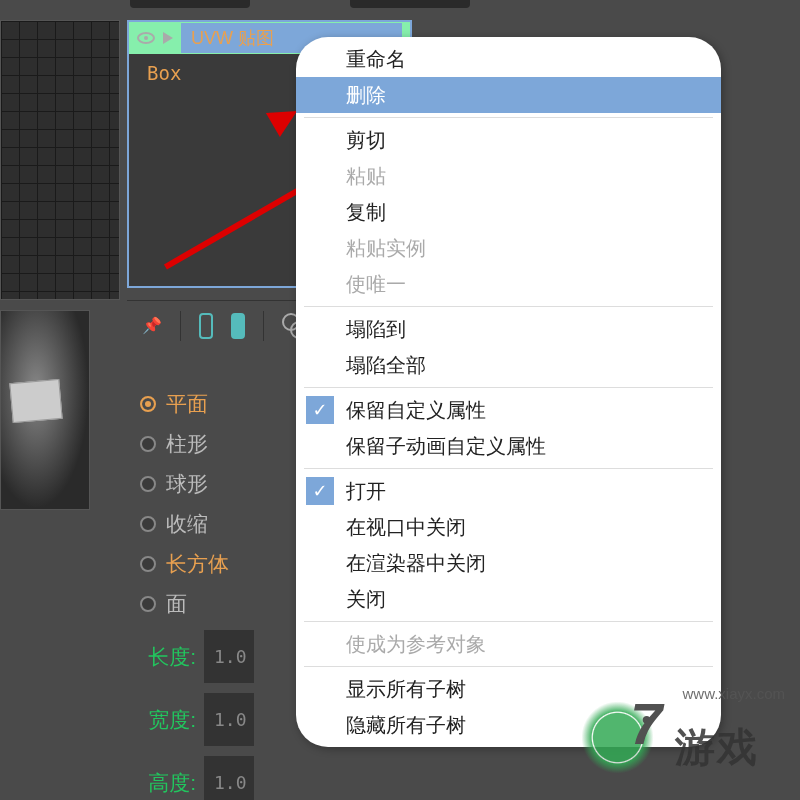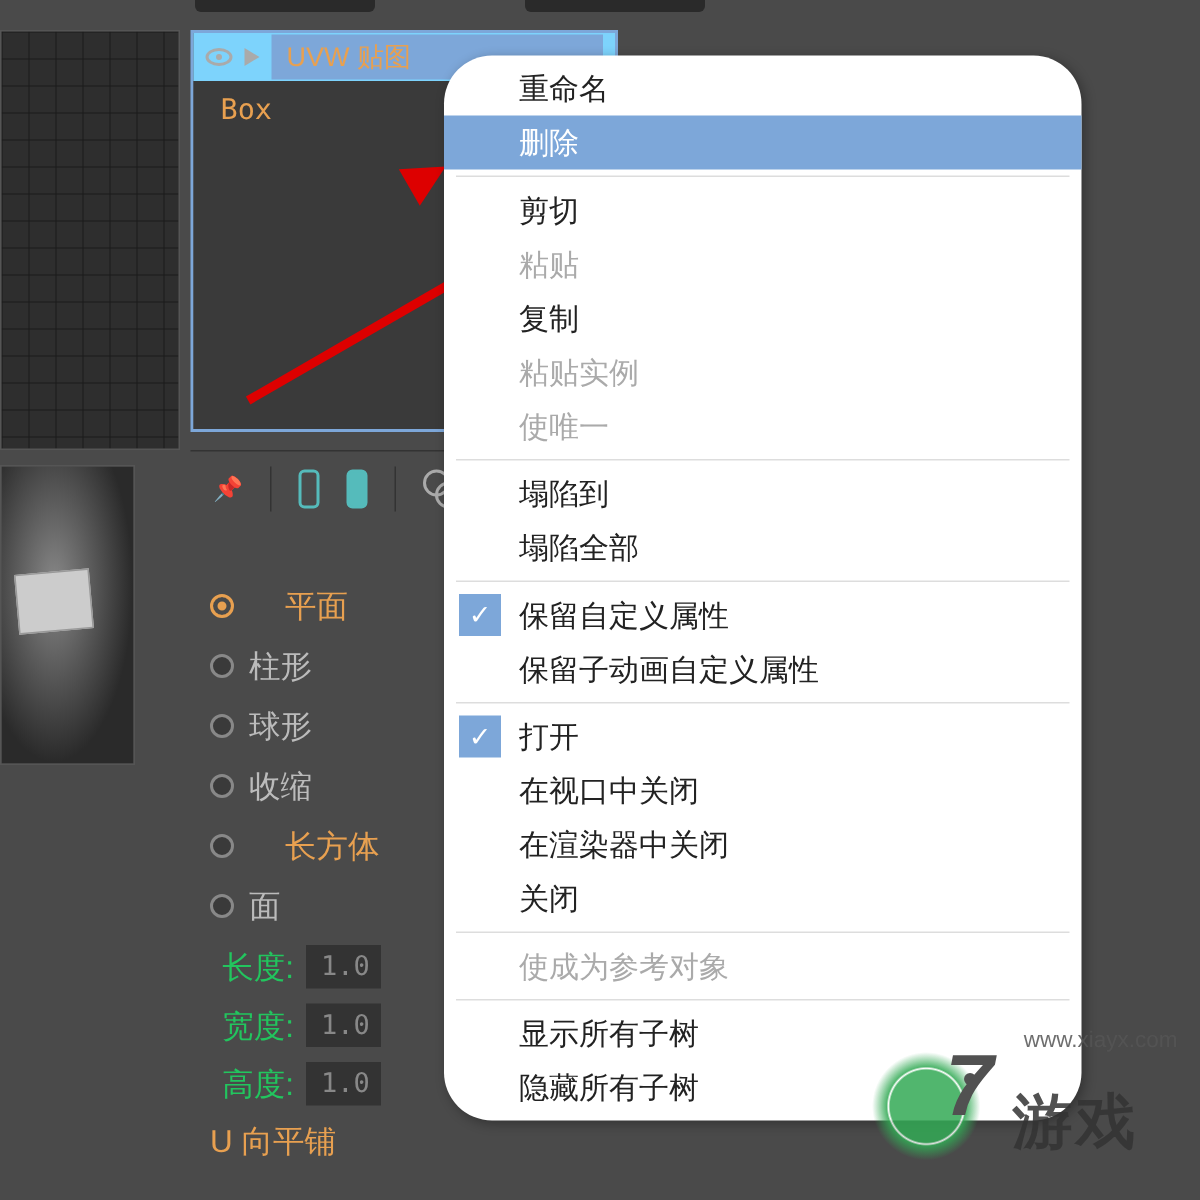--- a/index.html
+++ b/index.html
@@ -8,21 +8,21 @@
 .top-tabs { position: absolute; top: 0; left: 0; right: 0; height: 10px; display: flex; gap: 100px; padding-left: 130px; }
 .tab-frag { width: 120px; height: 8px; background: #2a2a2a; border-radius: 0 0 4px 4px; }
 
 .viewport-grid { position: absolute; left: 0; top: 20px; width: 120px; height: 280px; background: #2e2e2e; }
 .grid-lines { width: 100%; height: 100%; background-image: linear-gradient(#1a1a1a 1px, transparent 1px), linear-gradient(90deg, #1a1a1a 1px, transparent 1px); background-size: 18px 18px; border: 1px solid #555; }
 
 .viewport-persp { position: absolute; left: 0; top: 310px; width: 90px; height: 200px; background: radial-gradient(ellipse at 40% 40%, #888 0%, #2a2a2a 70%); border: 1px solid #555; overflow: hidden; }
 .cube-obj { position: absolute; left: 10px; top: 70px; width: 50px; height: 40px; background: #ccc; border: 1px solid #999; transform: rotate(-5deg); }
 
 .modifier-panel { position: absolute; left: 127px; top: 20px; width: 285px; height: 268px; background: #4a4a4a; border: 2px solid #7da7d9; }
-.mod-header { height: 32px; background: #7dd3fc; display: flex; align-items: center; padding: 0 8px; gap: 8px; }
+.mod-header { height: 32px; background: #86efac; display: flex; align-items: center; padding: 0 8px; gap: 8px; }
 .eye-icon { width: 18px; height: 12px; border: 2px solid #aaa; border-radius: 50%; position: relative; }
 .eye-icon::after { content: ''; position: absolute; left: 5px; top: 2px; width: 4px; height: 4px; background: #aaa; border-radius: 50%; }
 .play-icon { width: 0; height: 0; border-left: 10px solid #aaa; border-top: 6px solid transparent; border-bottom: 6px solid transparent; }
 .sel-mod { background: #7da7d9; color: #e8a050; padding: 3px 10px; font-size: 18px; flex: 1; }
 .mod-list { background: #3a3a3a; height: 232px; padding: 8px 18px; position: relative; }
 .mod-item { color: #e8a050; font-size: 19px; font-family: monospace; }
 
 .arrow-annot { position: absolute; left: 35px; top: 60px; width: 130px; height: 100px; pointer-events: none; z-index: 5; }
 .arrow-line { position: absolute; width: 160px; height: 6px; background: #d00; top: 70px; left: -20px; transform: rotate(-30deg); transform-origin: right center; }
 .arrow-head { position: absolute; right: -5px; top: -10px; width: 0; height: 0; border-left: 28px solid #d00; border-top: 14px solid transparent; border-bottom: 14px solid transparent; transform: rotate(-30deg); }
@@ -35,24 +35,24 @@
 .tb-tube.filled { background: #5bb; }
 .tb-circles { position: relative; width: 26px; height: 26px; }
 .tb-circles::before { content: ''; position: absolute; width: 14px; height: 14px; border: 2px solid #aaa; border-radius: 50%; }
 .tb-circles::after { content: ''; position: absolute; left: 8px; top: 8px; width: 14px; height: 14px; border: 2px solid #aaa; border-radius: 50%; }
 
 .params-panel { position: absolute; left: 140px; top: 390px; width: 200px; }
 .param-row { display: flex; align-items: center; gap: 10px; margin-bottom: 12px; height: 28px; }
 .radio { width: 16px; height: 16px; border: 2px solid #888; border-radius: 50%; background: #3a3a3a; flex-shrink: 0; }
 .radio.sel { border-color: #e8a050; box-shadow: inset 0 0 0 3px #4a4a4a, inset 0 0 0 10px #e8a050; }
 .param-lbl { color: #bbb; font-size: 21px; }
-.param-lbl.act { color: #e8a050; margin-left: 24px; }
+.param-lbl.act { color: #e8a050; }
 .dim-row { display: flex; align-items: center; gap: 8px; margin-bottom: 10px; }
 .dim-lbl { color: #22c55e; font-size: 21px; width: 56px; text-align: right; }
-.dim-val { background: #333; color: #888; padding: 4px 10px; font-size: 18px; width: 50px; font-family: monospace; }
+.dim-val { background: #333; color: #888; padding: 16px 10px; font-size: 18px; width: 50px; font-family: monospace; }
 .u-tile-lbl { color: #e8a050; font-size: 21px; margin-top: 8px; }
 
 .ctx-menu { position: absolute; left: 296px; top: 37px; width: 425px; background: #fff; box-shadow: 2px 2px 8px rgba(0,0,0,0.3); z-index: 10; padding: 4px 0; border-radius: 32px; }
 .menu-item { display: flex; align-items: center; height: 36px; padding: 0 10px 0 50px; font-size: 20px; color: #222; cursor: default; position: relative; }
 .menu-item.disabled { color: #aaa; }
 .menu-item.highlight { background: #7da7d9; color: #fff; }
 .menu-sep { height: 1px; background: #ddd; margin: 4px 8px; }
 .check-mk { position: absolute; left: 10px; top: 4px; width: 28px; height: 28px; background: #7da7d9; color: #fff; display: flex; align-items: center; justify-content: center; font-size: 18px; }
 
 .watermark { position: absolute; right: 5px; bottom: 5px; width: 220px; height: 110px; opacity: 0.85; z-index: 20; }

